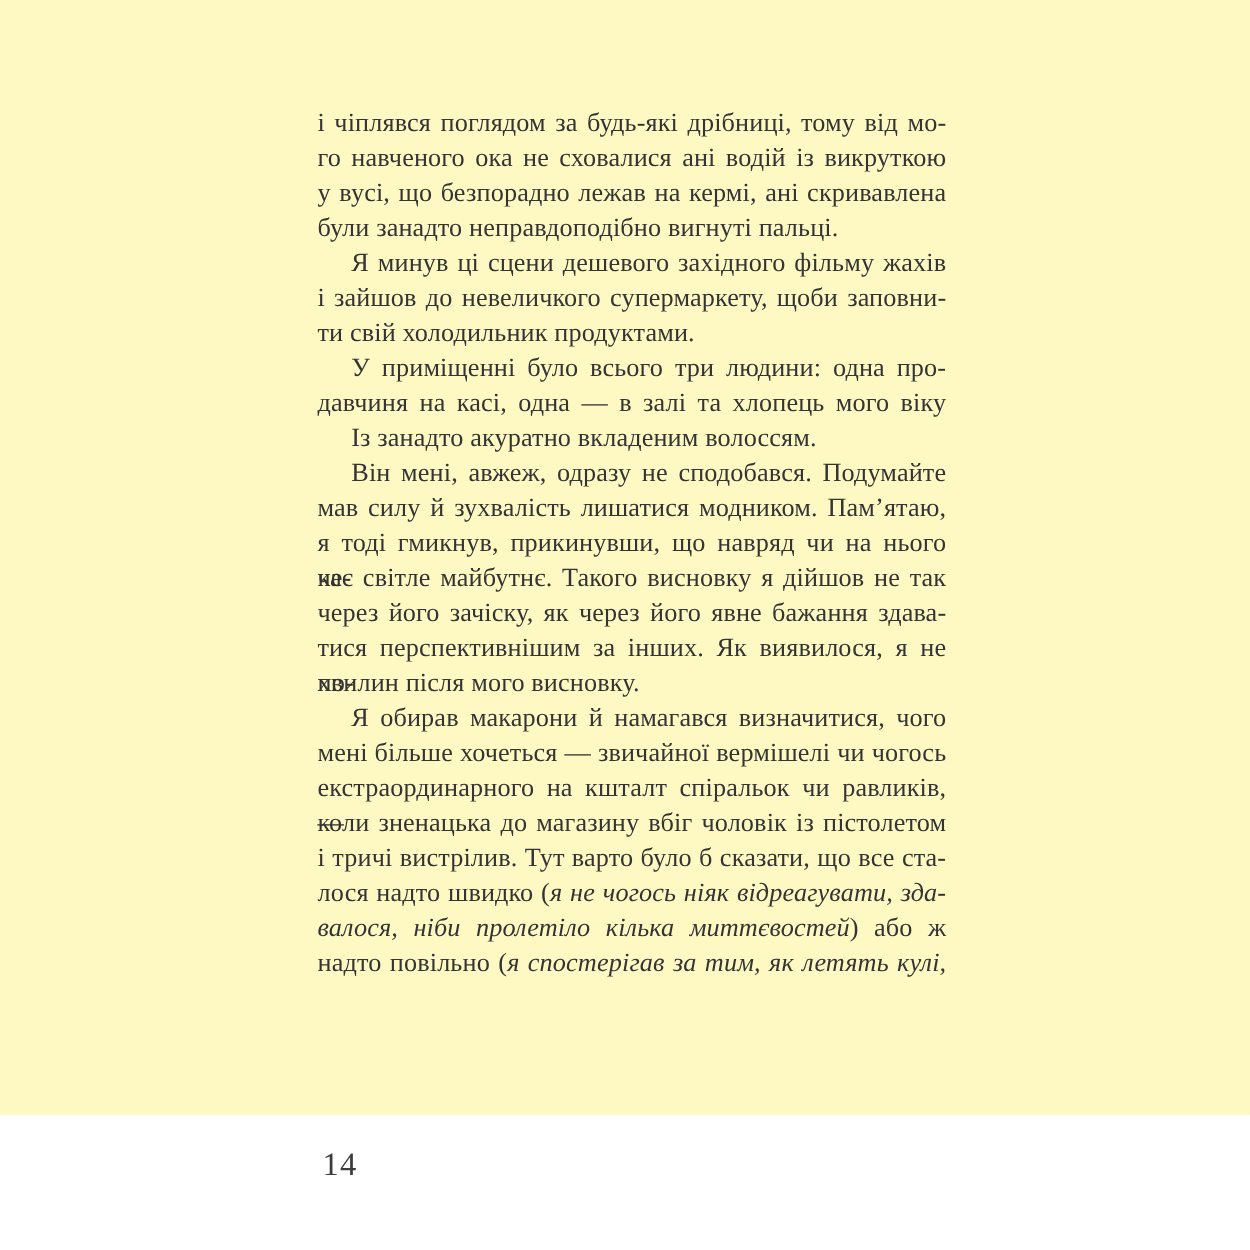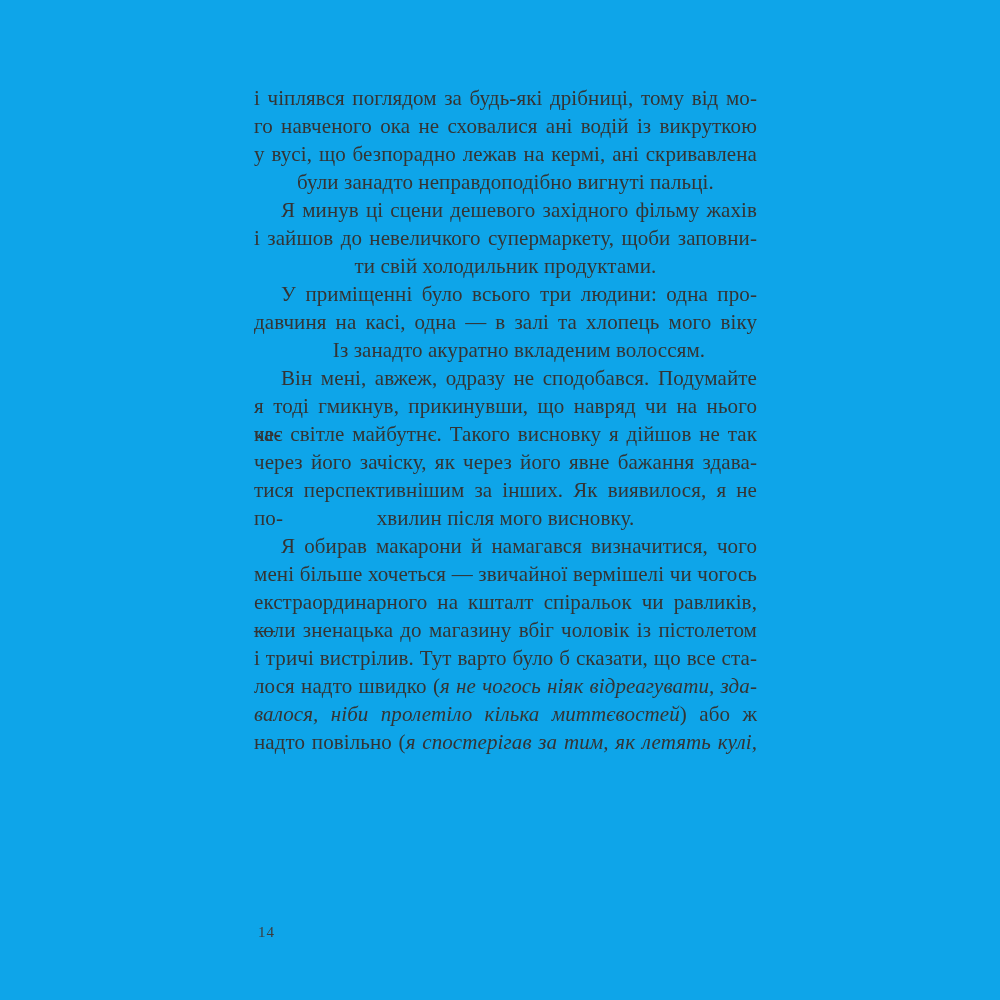--- a/index.html
+++ b/index.html
@@ -11,52 +11,52 @@
     width: 1000px;
     height: 1000px;
     position: relative;
     overflow: hidden;
     font-family: "Liberation Serif", "DejaVu Serif", serif;
   }
   .page {
     position: absolute;
     left: 0; top: 0;
     width: 1000px;
-    height: 1000px;
-    background: #0ea5e9;
+    height: 892px;
+    background: #fef9c3;
   }
   .text-block {
     position: absolute;
     left: 254px;
     top: 84px;
     width: 503px;
     font-size: 21px;
     line-height: 28px;
     color: #343434;
     letter-spacing: 0.1px;
   }
   .para { margin: 0; padding: 0; }
   .line {
     height: 28px;
-    text-align: center;
+    text-align: left;
     white-space: normal;
   }
   .line.j {
     text-align: justify;
     text-align-last: justify;
   }
   .line.ind {
     text-indent: 27px;
   }
   .it { font-style: italic; }
   .page-number {
     position: absolute;
     left: 258px;
     top: 920px;
-    font-size: 15px;
+    font-size: 26px;
     line-height: 24px;
     color: #3c3c3c;
     letter-spacing: 1px;
   }
 </style>
 </head>
 <body>
 
 <div class="page">
   <div class="text-block">
@@ -73,20 +73,21 @@
       </div>
       <div class="para">
         <div class="line j ind"><span>У приміщенні було всього три людини: одна про-</span></div>
         <div class="line j"><span>давчиня на касі, одна — в залі та хлопець мого віку</span></div>
       </div>
       <div class="para">
         <div class="line ind"><span>Із занадто акуратно вкладеним волоссям.</span></div>
       </div>
       <div class="para">
         <div class="line j ind"><span>Він мені, авжеж, одразу не сподобався. Подумайте</span></div>
+        <div class="line j"><span>мав силу й зухвалість лишатися модником. Пам’ятаю,</span></div>
         <div class="line j"><span>я тоді гмикнув, прикинувши, що навряд чи на нього че-</span></div>
         <div class="line j"><span>кає світле майбутнє. Такого висновку я дійшов не так</span></div>
         <div class="line j"><span>через його зачіску, як через його явне бажання здава-</span></div>
         <div class="line j"><span>тися перспективнішим за інших. Як виявилося, я не по-</span></div>
         <div class="line"><span>хвилин після мого висновку.</span></div>
       </div>
       <div class="para">
         <div class="line j ind"><span>Я обирав макарони й намагався визначитися, чого</span></div>
         <div class="line j"><span>мені більше хочеться — звичайної вермішелі чи чогось</span></div>
         <div class="line j"><span>екстраординарного на кшталт спіральок чи равликів, —</span></div>

